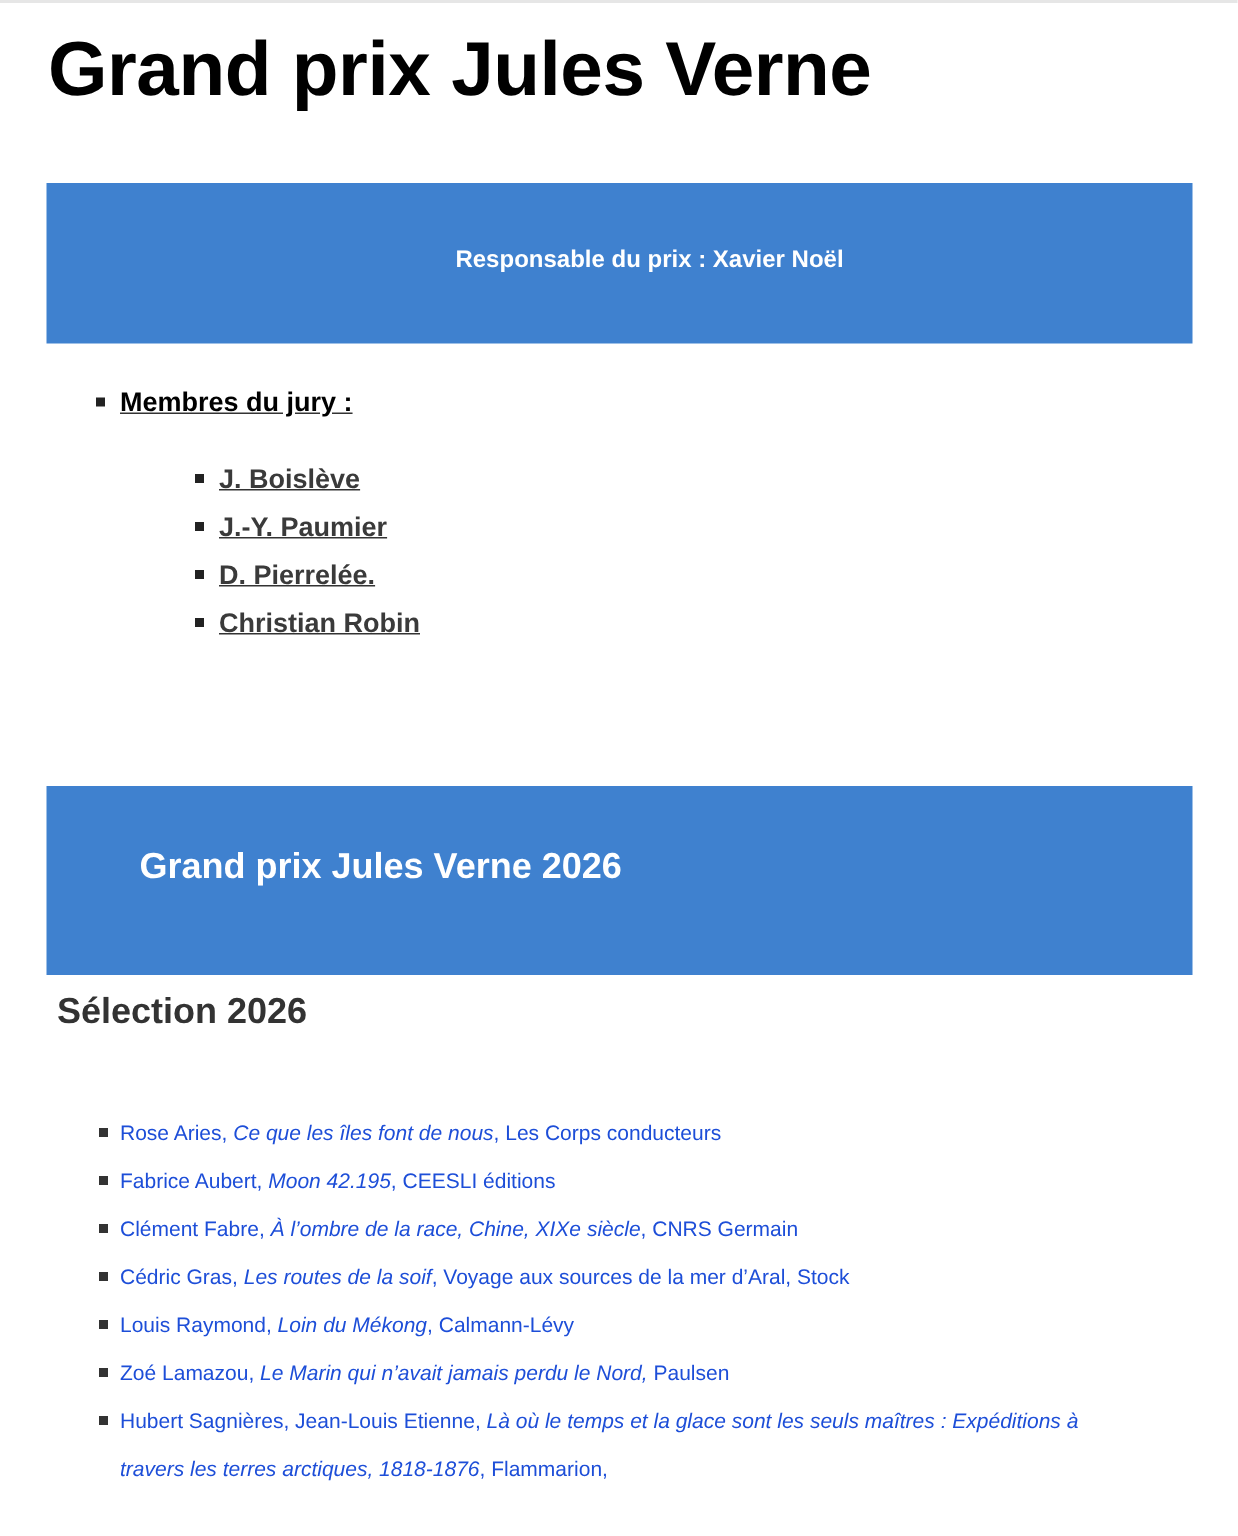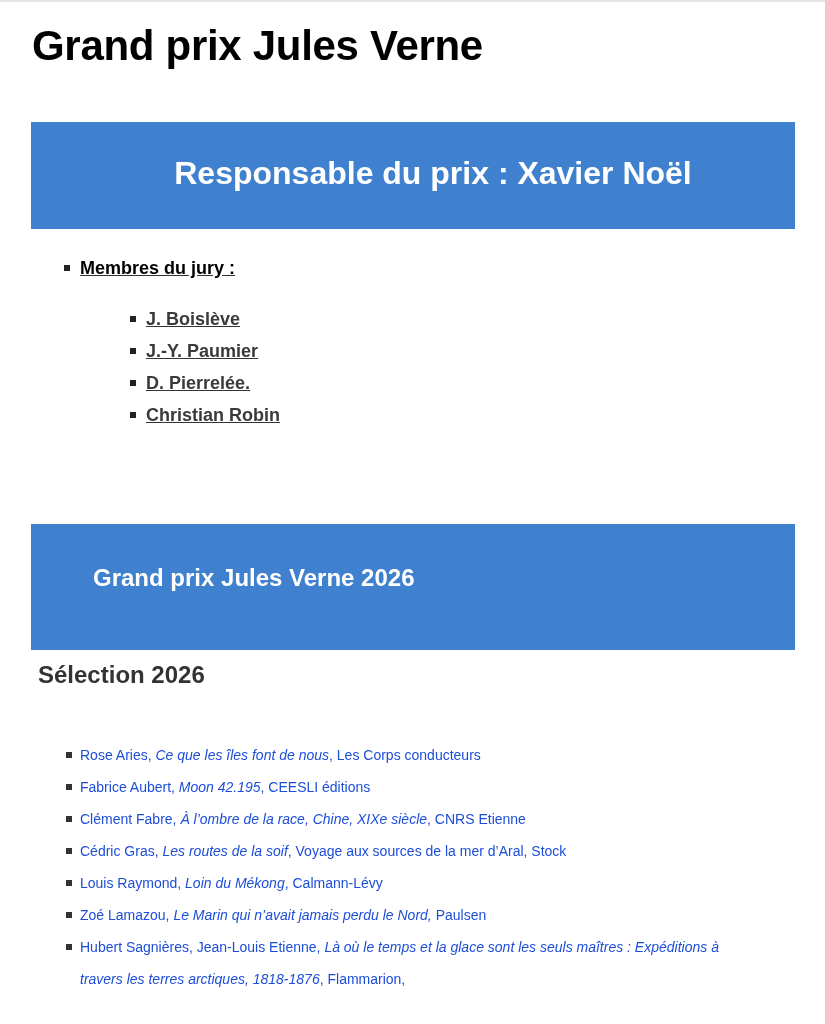--- a/index.html
+++ b/index.html
@@ -20,21 +20,21 @@
     left: 0; top: 0;
     width: 825px;
     height: 2px;
     background: #e6e6e6;
   }
   .page-title {
     position: absolute;
     left: 32px;
     top: 20px;
     margin: 0;
-    font-size: 42px;
+    font-size: 51px;
     font-weight: bold;
     color: #000000;
     letter-spacing: -0.3px;
     line-height: 52px;
   }
   .banner {
     position: absolute;
     left: 31px;
     width: 764px;
     background: #3f81cf;
@@ -42,21 +42,21 @@
     font-weight: bold;
   }
   .banner-1 {
     top: 122px;
     height: 107px;
     display: flex;
     align-items: center;
     justify-content: center;
   }
   .banner-1 .banner-text {
-    font-size: 32px;
+    font-size: 16px;
     margin-top: -4px;
     margin-left: 40px;
   }
   .banner-2 {
     top: 524px;
     height: 126px;
   }
   .banner-2 .banner-text {
     position: absolute;
     left: 62px;
@@ -165,18 +165,18 @@
 
 <div class="banner banner-2">
   <span class="banner-text">Grand prix Jules Verne 2026</span>
 </div>
 
 <h2 class="section-heading">Sélection 2026</h2>
 
 <ul class="selection-list">
   <li><span class="sq-bullet"></span><span>Rose Aries, </span><em>Ce que les îles font de nous</em><span>, Les Corps conducteurs</span></li>
   <li><span class="sq-bullet"></span><span>Fabrice Aubert, </span><em>Moon 42.195</em><span>, CEESLI éditions</span></li>
-  <li><span class="sq-bullet"></span><span>Clément Fabre, </span><em>À l’ombre de la race, Chine, XIXe siècle</em><span>, CNRS Etienne</span></li>
+  <li><span class="sq-bullet"></span><span>Clément Fabre, </span><em>À l’ombre de la race, Chine, XIXe siècle</em><span>, CNRS Germain</span></li>
   <li><span class="sq-bullet"></span><span>Cédric Gras, </span><em>Les routes de la soif</em><span>, Voyage aux sources de la mer d’Aral, Stock</span></li>
   <li><span class="sq-bullet"></span><span>Louis Raymond, </span><em>Loin du Mékong</em><span>, Calmann-Lévy</span></li>
   <li><span class="sq-bullet"></span><span>Zoé Lamazou, </span><em>Le Marin qui n’avait jamais perdu le Nord,</em><span> Paulsen</span></li>
   <li><span class="sq-bullet"></span><span>Hubert Sagnières, Jean-Louis Etienne, </span><em>Là où le temps et la glace sont les seuls maîtres : Expéditions à travers les terres arctiques, 1818-1876</em><span>, Flammarion,</span></li>
 </ul>
 
 </body></html>

